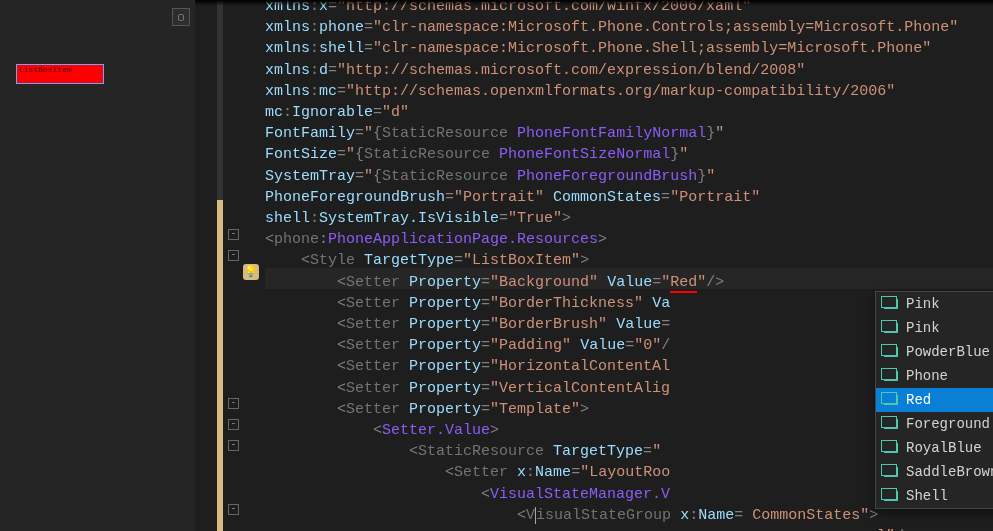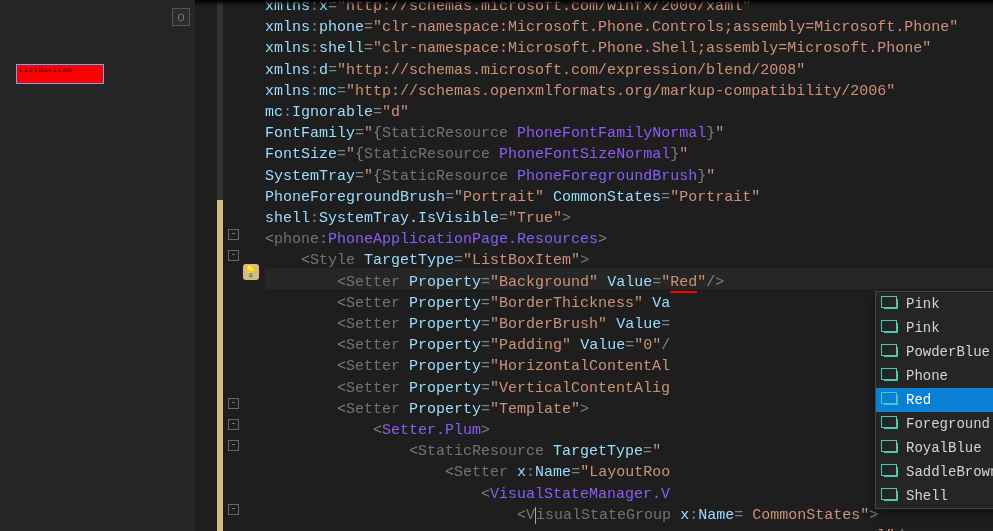--- a/index.html
+++ b/index.html
@@ -179,21 +179,21 @@
 <span class="attr">shell</span><span class="p">:</span><span class="attr">SystemTray.IsVisible</span><span class="p">=</span><span class="s">"True"</span><span class="p">&gt;</span>
 <span class="p">&lt;</span><span class="k">phone</span><span class="p">:</span><span class="t">PhoneApplicationPage.Resources</span><span class="p">&gt;</span>
     <span class="p">&lt;</span><span class="k">Style</span> <span class="attr">TargetType</span><span class="p">=</span><span class="s">"ListBoxItem"</span><span class="p">&gt;</span>
         <span class="p">&lt;</span><span class="k">Setter</span> <span class="attr">Property</span><span class="p">=</span><span class="s">"Background"</span> <span class="attr">Value</span><span class="p">=</span><span class="s">"<span class="red-underline">Red</span>"</span><span class="p">/&gt;</span>
         <span class="p">&lt;</span><span class="k">Setter</span> <span class="attr">Property</span><span class="p">=</span><span class="s">"BorderThickness"</span> <span class="attr">Va</span>
         <span class="p">&lt;</span><span class="k">Setter</span> <span class="attr">Property</span><span class="p">=</span><span class="s">"BorderBrush"</span> <span class="attr">Value</span><span class="p">=</span>
         <span class="p">&lt;</span><span class="k">Setter</span> <span class="attr">Property</span><span class="p">=</span><span class="s">"Padding"</span> <span class="attr">Value</span><span class="p">=</span><span class="s">"0"</span><span class="p">/</span>
         <span class="p">&lt;</span><span class="k">Setter</span> <span class="attr">Property</span><span class="p">=</span><span class="s">"HorizontalContentAl</span>
         <span class="p">&lt;</span><span class="k">Setter</span> <span class="attr">Property</span><span class="p">=</span><span class="s">"VerticalContentAlig</span>
         <span class="p">&lt;</span><span class="k">Setter</span> <span class="attr">Property</span><span class="p">=</span><span class="s">"Template"</span><span class="p">&gt;</span>
-            <span class="p">&lt;</span><span class="t">Setter.Plum</span><span class="p">&gt;</span>
+            <span class="p">&lt;</span><span class="t">Setter.Value</span><span class="p">&gt;</span>
                 <span class="p">&lt;</span><span class="k">StaticResource</span> <span class="attr">TargetType</span><span class="p">=</span><span class="s">"</span>
                     <span class="p">&lt;</span><span class="k">Setter</span> <span class="attr">x</span><span class="p">:</span><span class="attr">Name</span><span class="p">=</span><span class="s">"LayoutRoo</span>                           <span style="color:#ce9178">nding Bo</span>
                         <span class="p">&lt;</span><span class="t">VisualStateManager.V</span>
                             <span class="p">&lt;</span><span class="k">V<span style="border-left:1px solid #aaa;">i</span>sualStateGroup</span> <span class="attr">x</span><span class="p">:</span><span class="attr">Name</span><span class="p">=</span> <span class="s">CommonStates"</span><span class="p">&gt;</span>
                                                                     <span class="s">l"</span><span class="p">/&gt;</span>
 </div>
 
   <div class="intellisense">
     <div id="isense-items">
         <div class="item">

